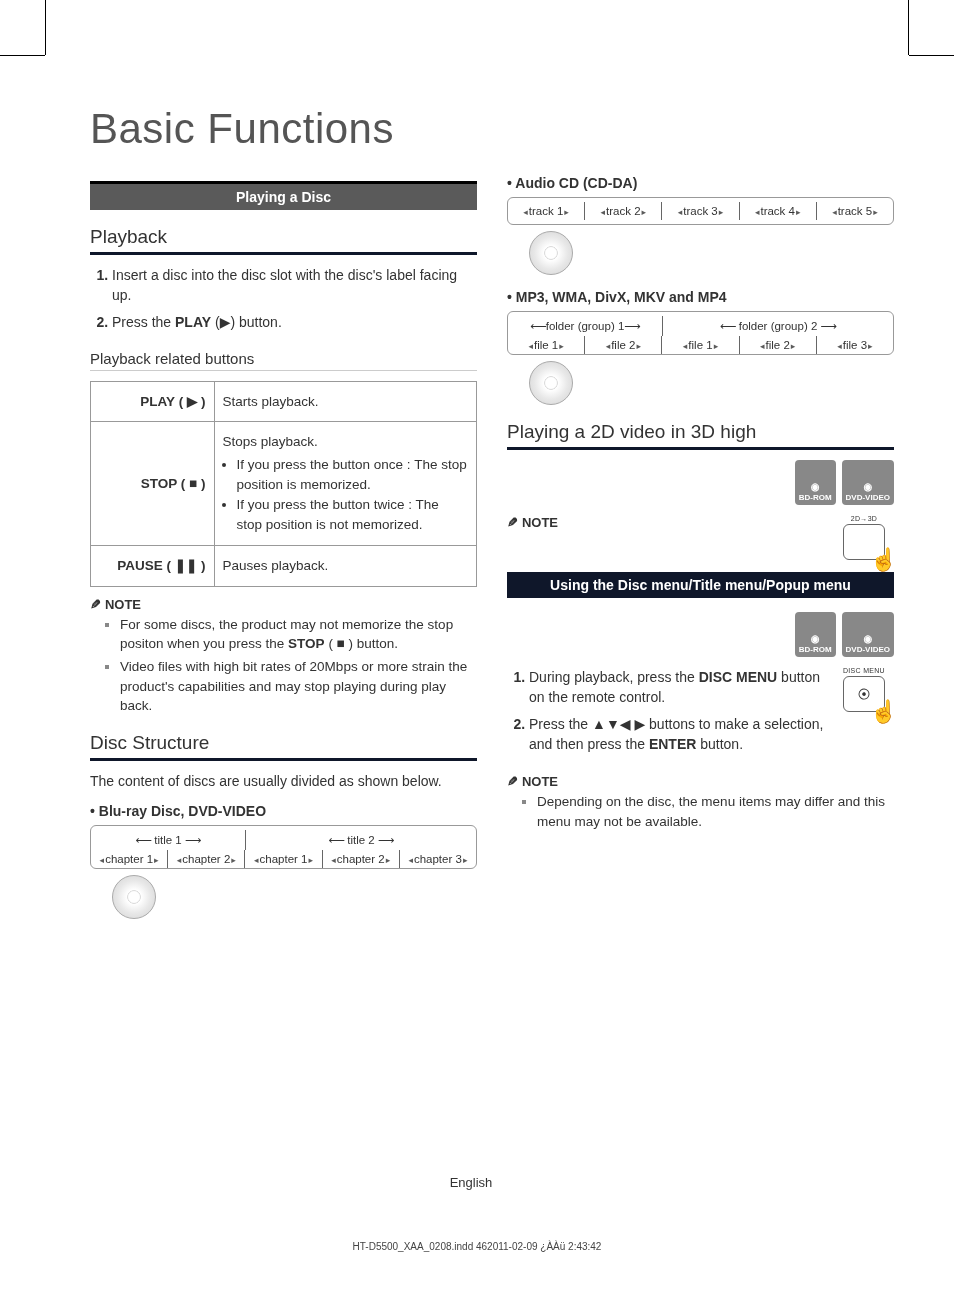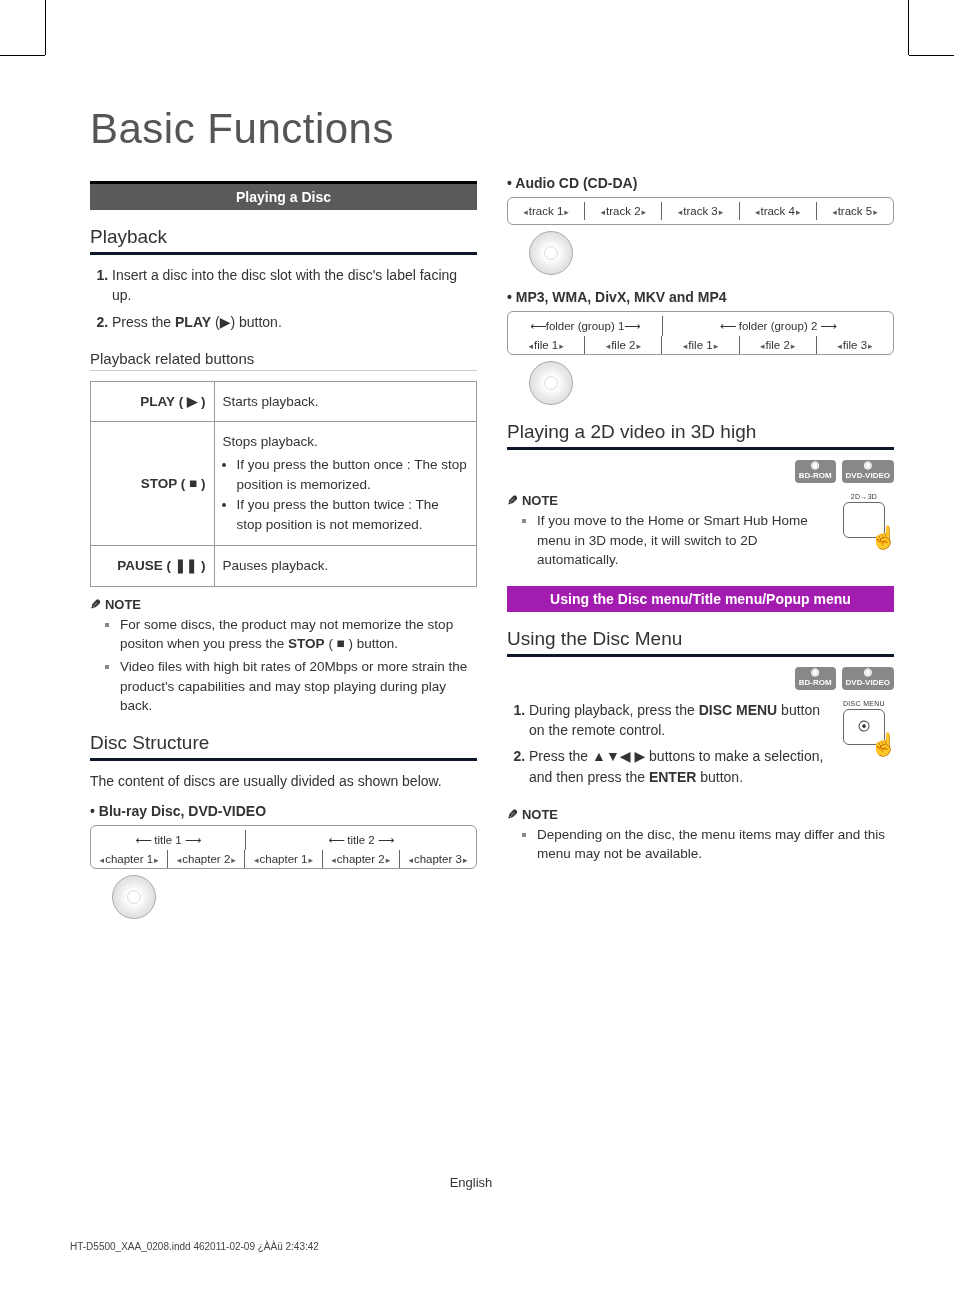--- a/index.html
+++ b/index.html
@@ -38,21 +38,21 @@
   }
   .section-banner {
     font-size: 14px;
     font-weight: bold;
     color: #fff;
     text-align: center;
     padding: 5px 8px;
     margin: 6px 0 14px 0;
   }
   .banner-dark { background: #5a5a5a; border-top: 3px solid #000; }
-  .banner-green { background: #a21caf; }
+  .banner-green { background: #0f172a; }
   h2.sec {
     font-size: 19px;
     font-weight: normal;
     color: #333;
     margin: 16px 0 4px 0;
     border-bottom: 3px solid #0f172a;
     padding-bottom: 4px;
   }
   ol.steps { padding-left: 22px; margin: 10px 0; }
   ol.steps li { margin: 6px 0; font-size: 14px; line-height: 1.45; }
@@ -141,21 +141,21 @@
     background: radial-gradient(circle, #fff 18%, #ddd 22%, #fff 24%, #e8e8e8 55%, #d0d0d0 100%);
     border: 1px solid #aaa;
     margin: 6px 0 14px 22px;
   }
   .disc-wrap { position: relative; }
   .badges { display: flex; gap: 6px; justify-content: flex-end; margin: 10px 0; }
   .badge {
     background: #888; color: #fff;
     font-size: 8px; font-weight: bold;
     border-radius: 4px;
-    padding: 0 4px 3px 4px;
+    padding: 22px 4px 3px 4px;
     min-width: 40px;
     text-align: center;
     line-height: 1;
     position: relative;
   }
   .badge::before {
     content: "◉";
     display: block;
     font-size: 10px;
     margin-bottom: 2px;
@@ -191,21 +191,21 @@
     bottom: 90px;
     left: 0; right: 12px;
     text-align: center;
     font-size: 13px;
   }
   .meta {
     position: absolute;
     bottom: 28px;
     left: 70px; right: 70px;
     display: flex;
-    justify-content: flex-start;
+    justify-content: center;
     font-size: 10px;
     color: #444;
   }
 </style>
 </head>
 <body>
 
 <div class="page">
   <div class="crop-mark-top-left"></div>
   <div class="crop-mark-top-left-h"></div>
@@ -317,30 +317,26 @@
         <div class="badge">DVD-VIDEO</div>
       </div>
       <div class="clearfix">
         <div class="button-illus">
           <div class="lbl">2D→3D</div>
           <div class="btnsq">
             <span class="hand">☝</span>
           </div>
         </div>
         <div class="note-head">NOTE</div>
-        <ul class="note-list">
-          <li><span>If you move to the Home or Smart Hub Home menu in 3D mode, it will switch to 2D automatically.</span></li>
-        </ul>
       </div>
 
       <div class="section-banner banner-green">
         <div style="white-space:pre-line">Using the Disc menu/Title menu/Popup menu</div>
       </div>
 
-      <h2 class="sec">Using the Disc Menu</h2>
       <div class="badges">
         <div class="badge">BD-ROM</div>
         <div class="badge">DVD-VIDEO</div>
       </div>
       <div class="clearfix">
         <div class="button-illus">
           <div class="lbl">DISC MENU</div>
           <div class="btnsq">
             <span style="font-size:13px">⦿</span>
             <span class="hand">☝</span>

